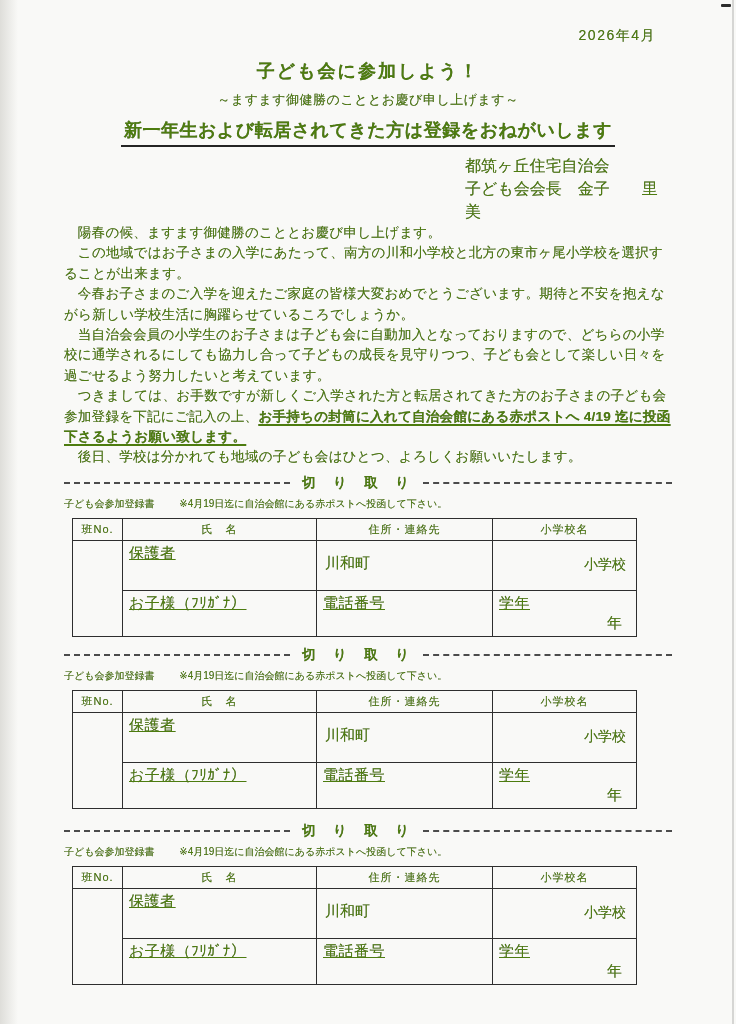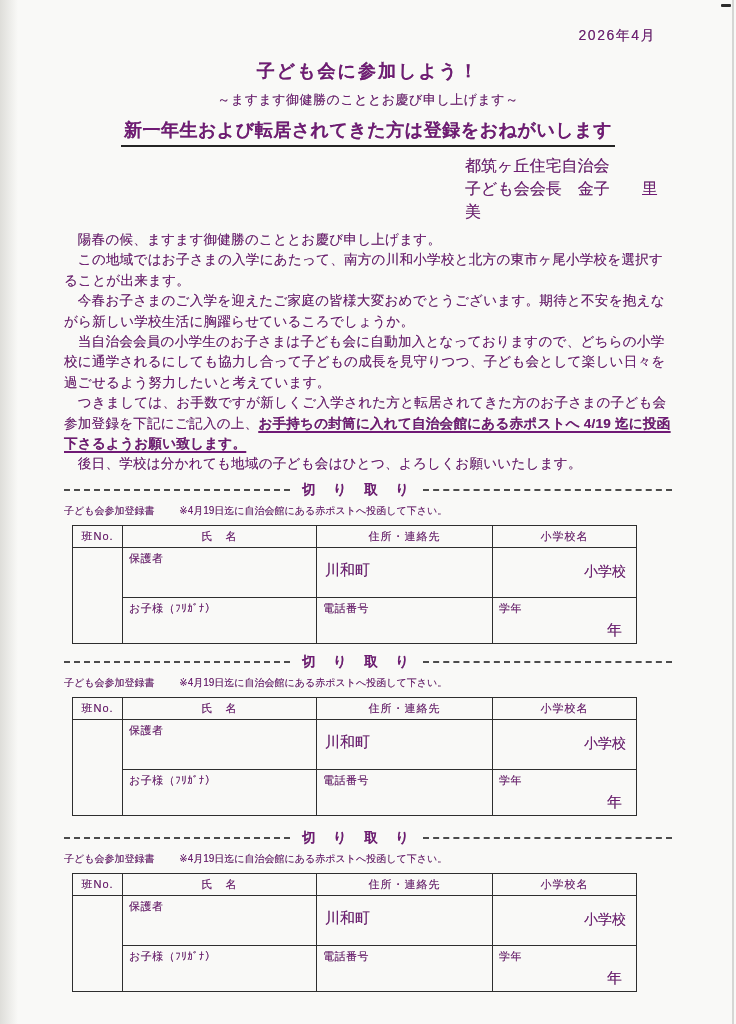--- a/index.html
+++ b/index.html
@@ -1,21 +1,21 @@
 <!DOCTYPE html>
 <html><head>
 <meta charset="utf-8">
 <style>
   html,body { margin:0; padding:0; background:#e9e8e4; }
   .page {
     position:relative;
     width:736px; height:1024px;
     margin:0 auto;
     background:#f9f9f7;
-    color:#701a75;
+    color:#4d7c0f;
     font-family:"Liberation Sans","DejaVu Sans",sans-serif;
     overflow:hidden;
     text-shadow:0 0 0.4px rgba(45,45,45,0.55); 
   }
   .edge-left {
     position:absolute; left:0; top:0; bottom:0; width:18px;
     background:linear-gradient(90deg, rgba(200,199,193,0.55), rgba(255,255,255,0));
     pointer-events:none;
   }
   .edge-right {
@@ -45,21 +45,21 @@
     margin-top:6px; text-align:center; font-size:13px;
     height:20px; line-height:20px; letter-spacing:0.5px;
   }
   .notice-wrap { margin-top:8px; text-align:center; height:28px; }
   .notice-text {
     display:inline-block; font-size:18px; font-weight:bold;
     letter-spacing:0.5px;
     border-bottom:2.5px solid #242424; padding:0 3px 3px 3px;text-align:right;
   }
   .org-block { margin:8px 0 0 401px; font-size:16px; line-height:23px; }
-  .body-text { margin-top:7px; font-size:13.6px; line-height:20.4px; letter-spacing:0.2px; }
+  .body-text { margin-top:0; font-size:13.6px; line-height:20.4px; letter-spacing:0.2px; }
   .body-text p { margin:0; }
   .ul-strong {
     font-weight:600;
     text-decoration:underline;
     text-decoration-thickness:1.6px;
     text-underline-offset:3px;
   }
   .cut-section.s1 .cutline { margin-top:6px; }
   .cut-section.s2 .cutline { margin-top:9px; }
   .cut-section.s3 .cutline { margin-top:13px; }
@@ -77,21 +77,21 @@
   }
   table.reg td {
     border:1.7px solid #2e2e2e;
     padding:0; vertical-align:top;
     overflow:hidden;
   }
   tr.hd { height:22px; }
   tr.hd td { text-align:center; vertical-align:middle; font-size:11px; letter-spacing:1px; }
   tr.r1 { height:50px; }
   tr.r2 { height:46px; }
-  .lbl { display:block; font-size:11px; padding:3px 0 0 6px; letter-spacing:0.5px; }
+  .lbl { display:block; font-size:15px; padding:3px 0 0 6px; letter-spacing:0.5px;text-decoration:underline; }
   .addr-val { display:block; font-size:15px; padding:13px 0 0 8px; font-weight:500; }
   .school-val { display:block; font-size:14px; text-align:right; padding:15px 10px 0 0; }
   .grade-cell { position:relative; }
   .year-val { position:absolute; right:14px; bottom:3px; font-size:15px; }
 </style>
 </head>
 <body>
 
 <div class="page">
   <div class="edge-left"></div>

